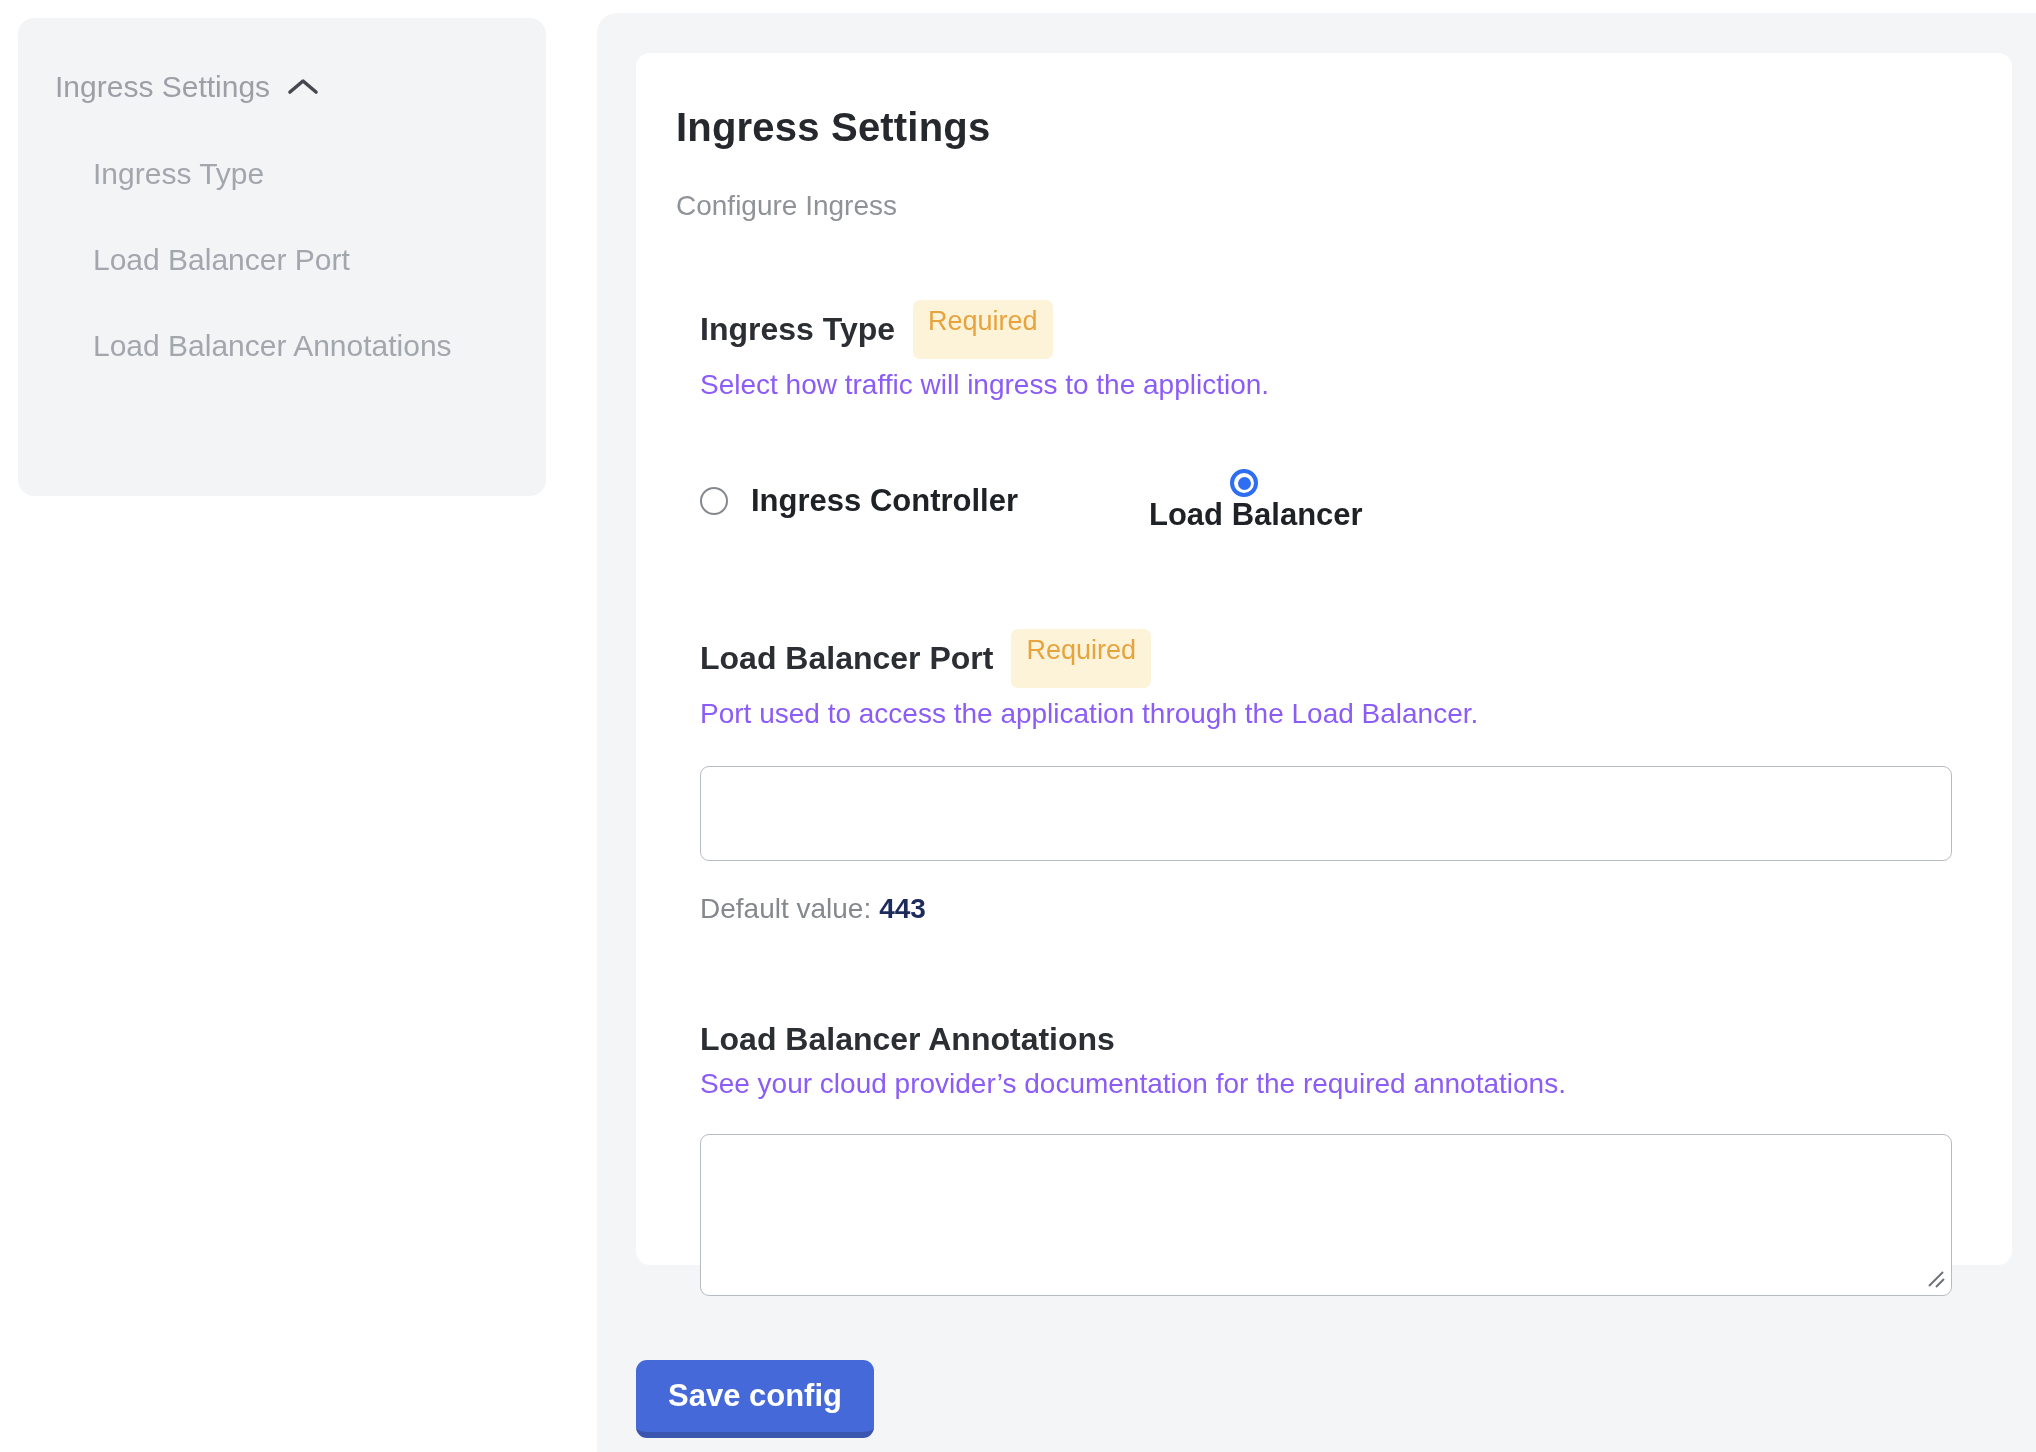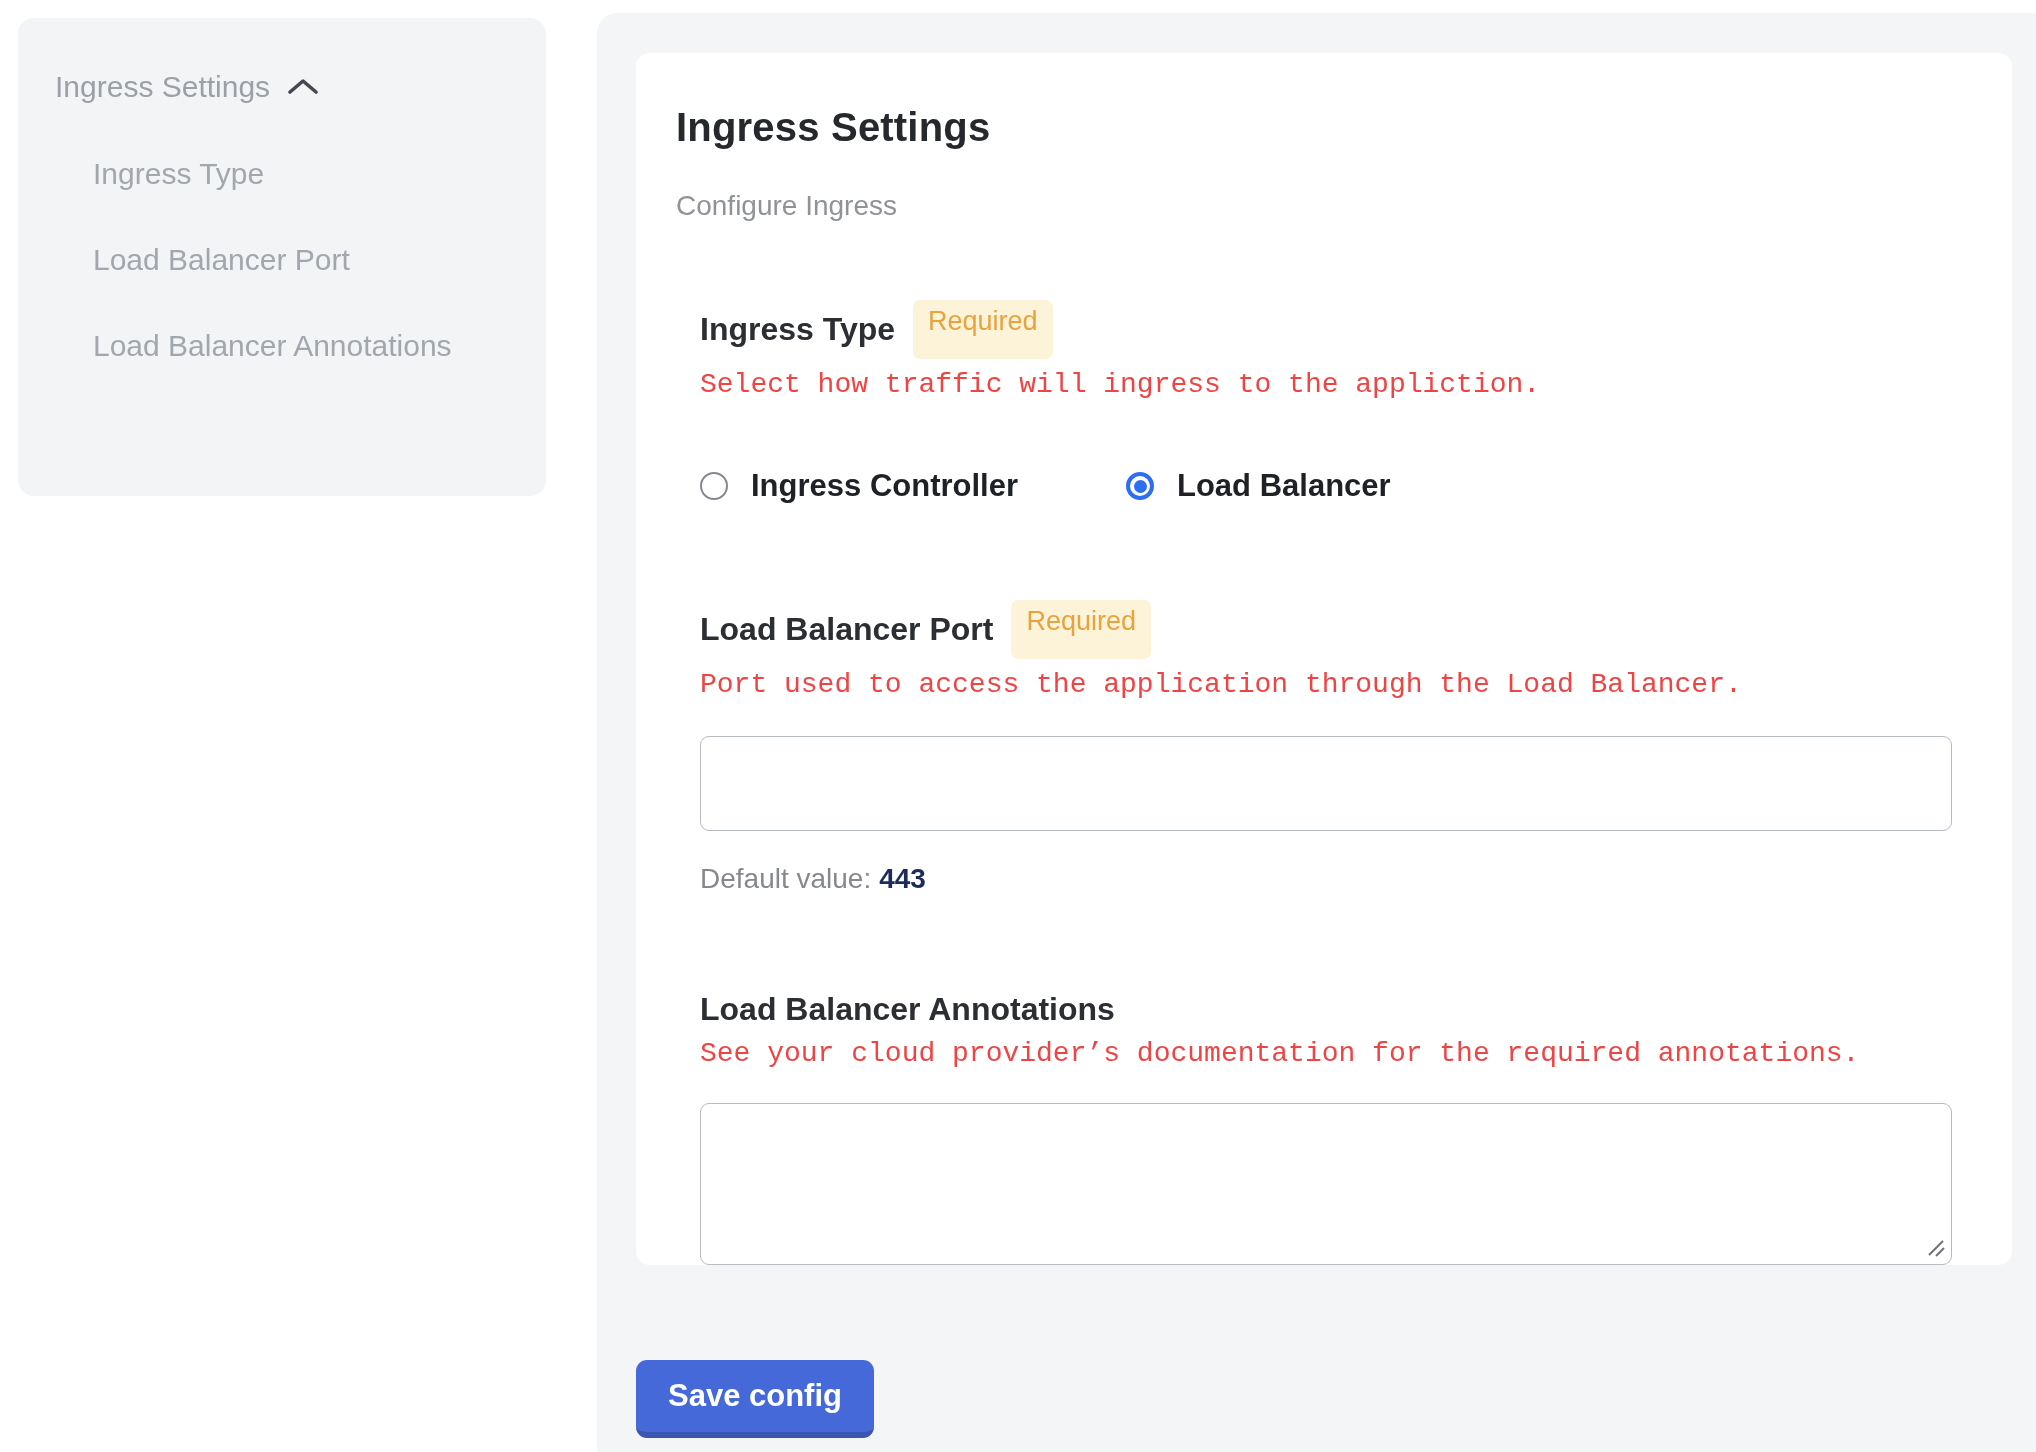--- a/index.html
+++ b/index.html
@@ -64,27 +64,27 @@
   .sec-label { font-size: 32px; font-weight: 700; color: #2b2e33; }
   .badge {
     margin-left: 18px;
     font-size: 27px; color: #e7a33d;
     background: #fcf3d8;
     border-radius: 7px;
     padding: 6px 15px 22px;
   }
   .sec-desc {
     margin-top: 10px;
-    font-size: 28px; color: #ef4444; font-family: Liberation Mono, monospace;
+    font-size: 28px; color: #8b5cf6;
   }
 
   
   .radio-row { display: flex; align-items: center; margin-top: 68px; }
   .radio-opt { display: flex; align-items: center; cursor: pointer; }
-  .radio-opt + .radio-opt { margin-left: 108px; }
+  .radio-opt + .radio-opt { margin-left: 108px; flex-direction: column; }
   .radio {
     width: 28px; height: 28px;
     border-radius: 50%;
     border: 2.5px solid #85898f;
     background: #ffffff;
     position: relative;
     flex: 0 0 auto;
   }
   .radio.selected { border: 4.5px solid #2e6ef2; }
   .radio.selected::after {

